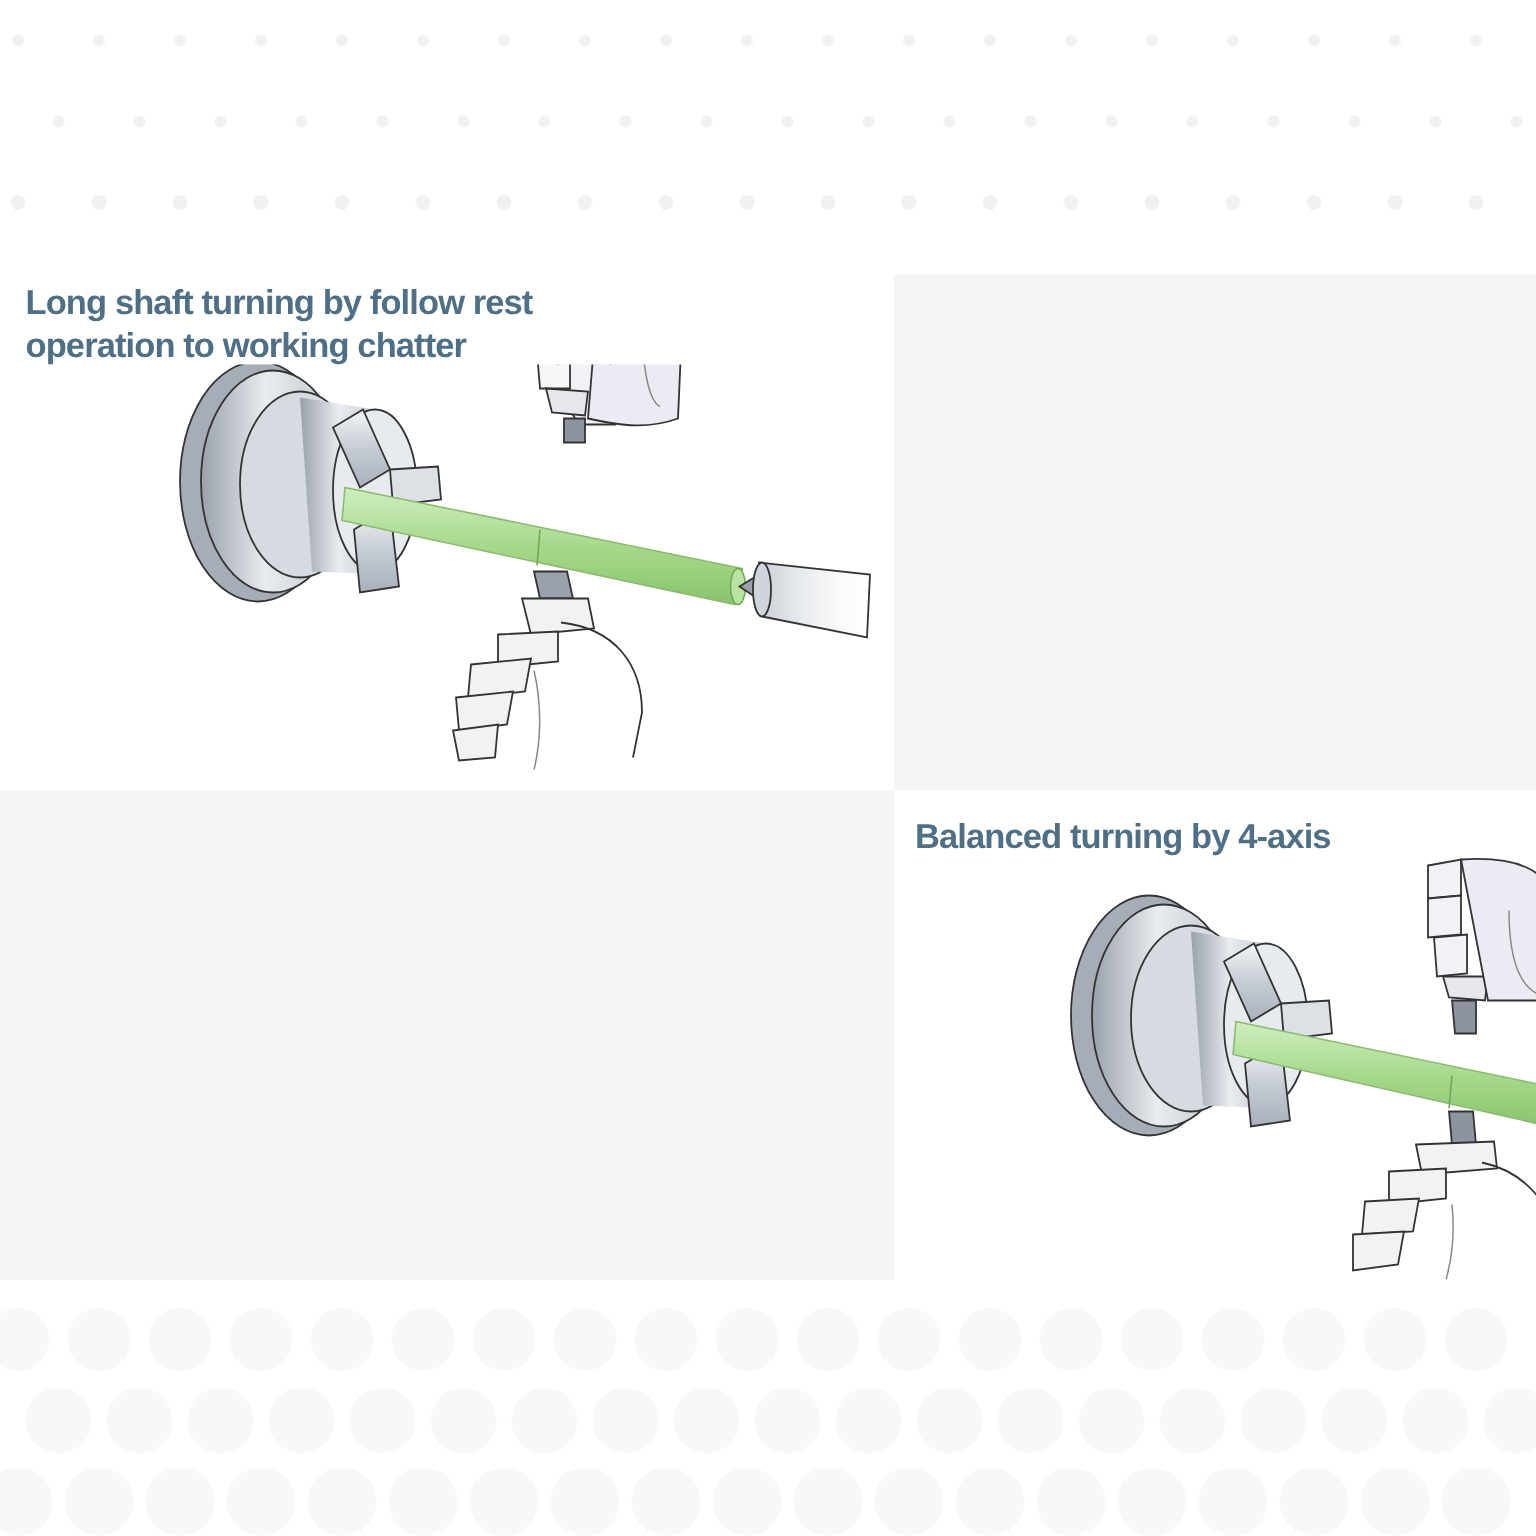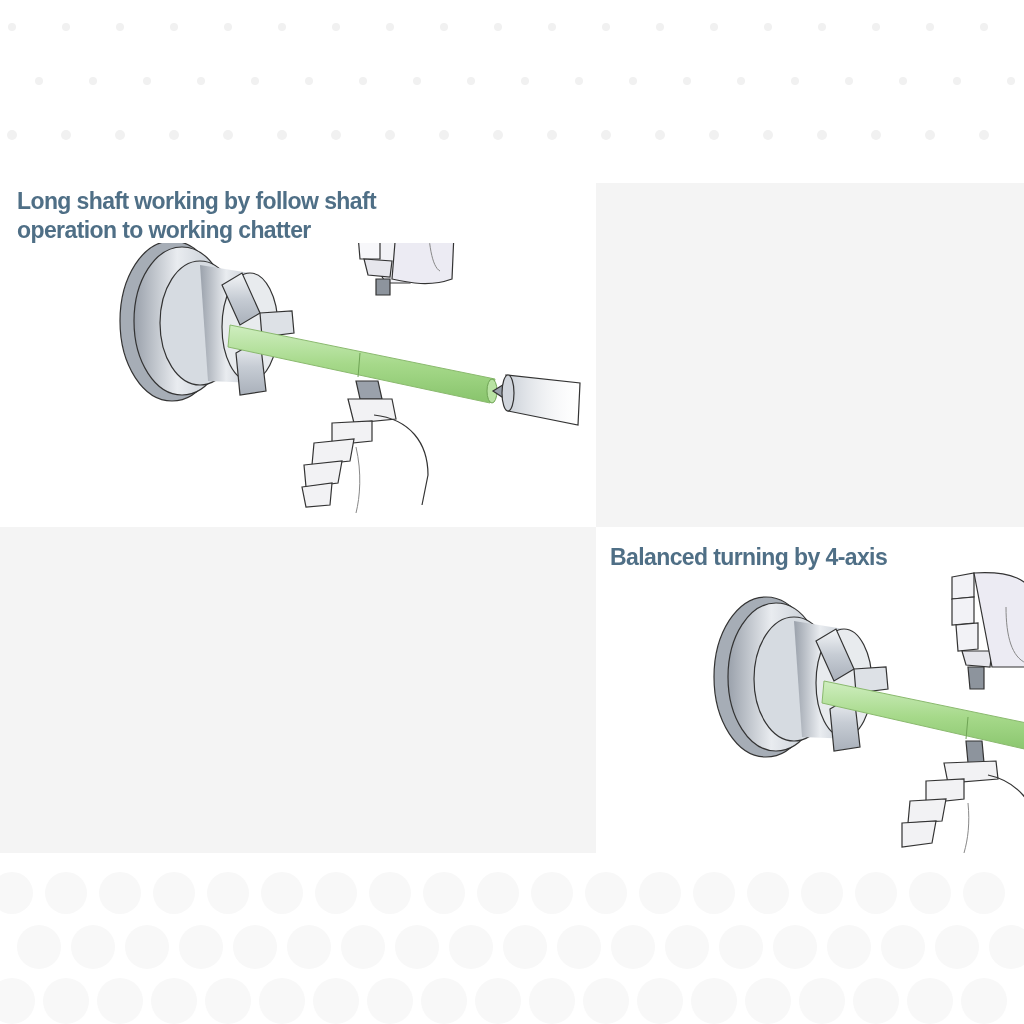--- a/index.html
+++ b/index.html
@@ -94,21 +94,21 @@
         <circle cx="822" cy="135" r="5"></circle>
         <circle cx="876" cy="135" r="5"></circle>
         <circle cx="930" cy="135" r="5"></circle>
         <circle cx="984" cy="135" r="5"></circle>
     </g>
   </g>
 </svg>
 
 <section class="panel panel-white" id="panel-tl">
   <h2 class="caption" id="caption-1">
-    <span>Long shaft working by follow shaft</span><br>
+    <span>Long shaft turning by follow rest</span><br>
     <span>operation to working chatter</span>
   </h2>
   <svg class="illus" id="illus-1" viewBox="0 0 480 280">
     <defs>
       <linearGradient id="g-metal" x1="0" y1="0" x2="1" y2="0">
         <stop offset="0" stop-color="#9aa1ab"></stop>
           <stop offset="0.45" stop-color="#e9ecf0"></stop>
           <stop offset="1" stop-color="#bcc3cc"></stop>
       </linearGradient>
       <linearGradient id="g-metal-v" x1="0" y1="0" x2="0" y2="1">

